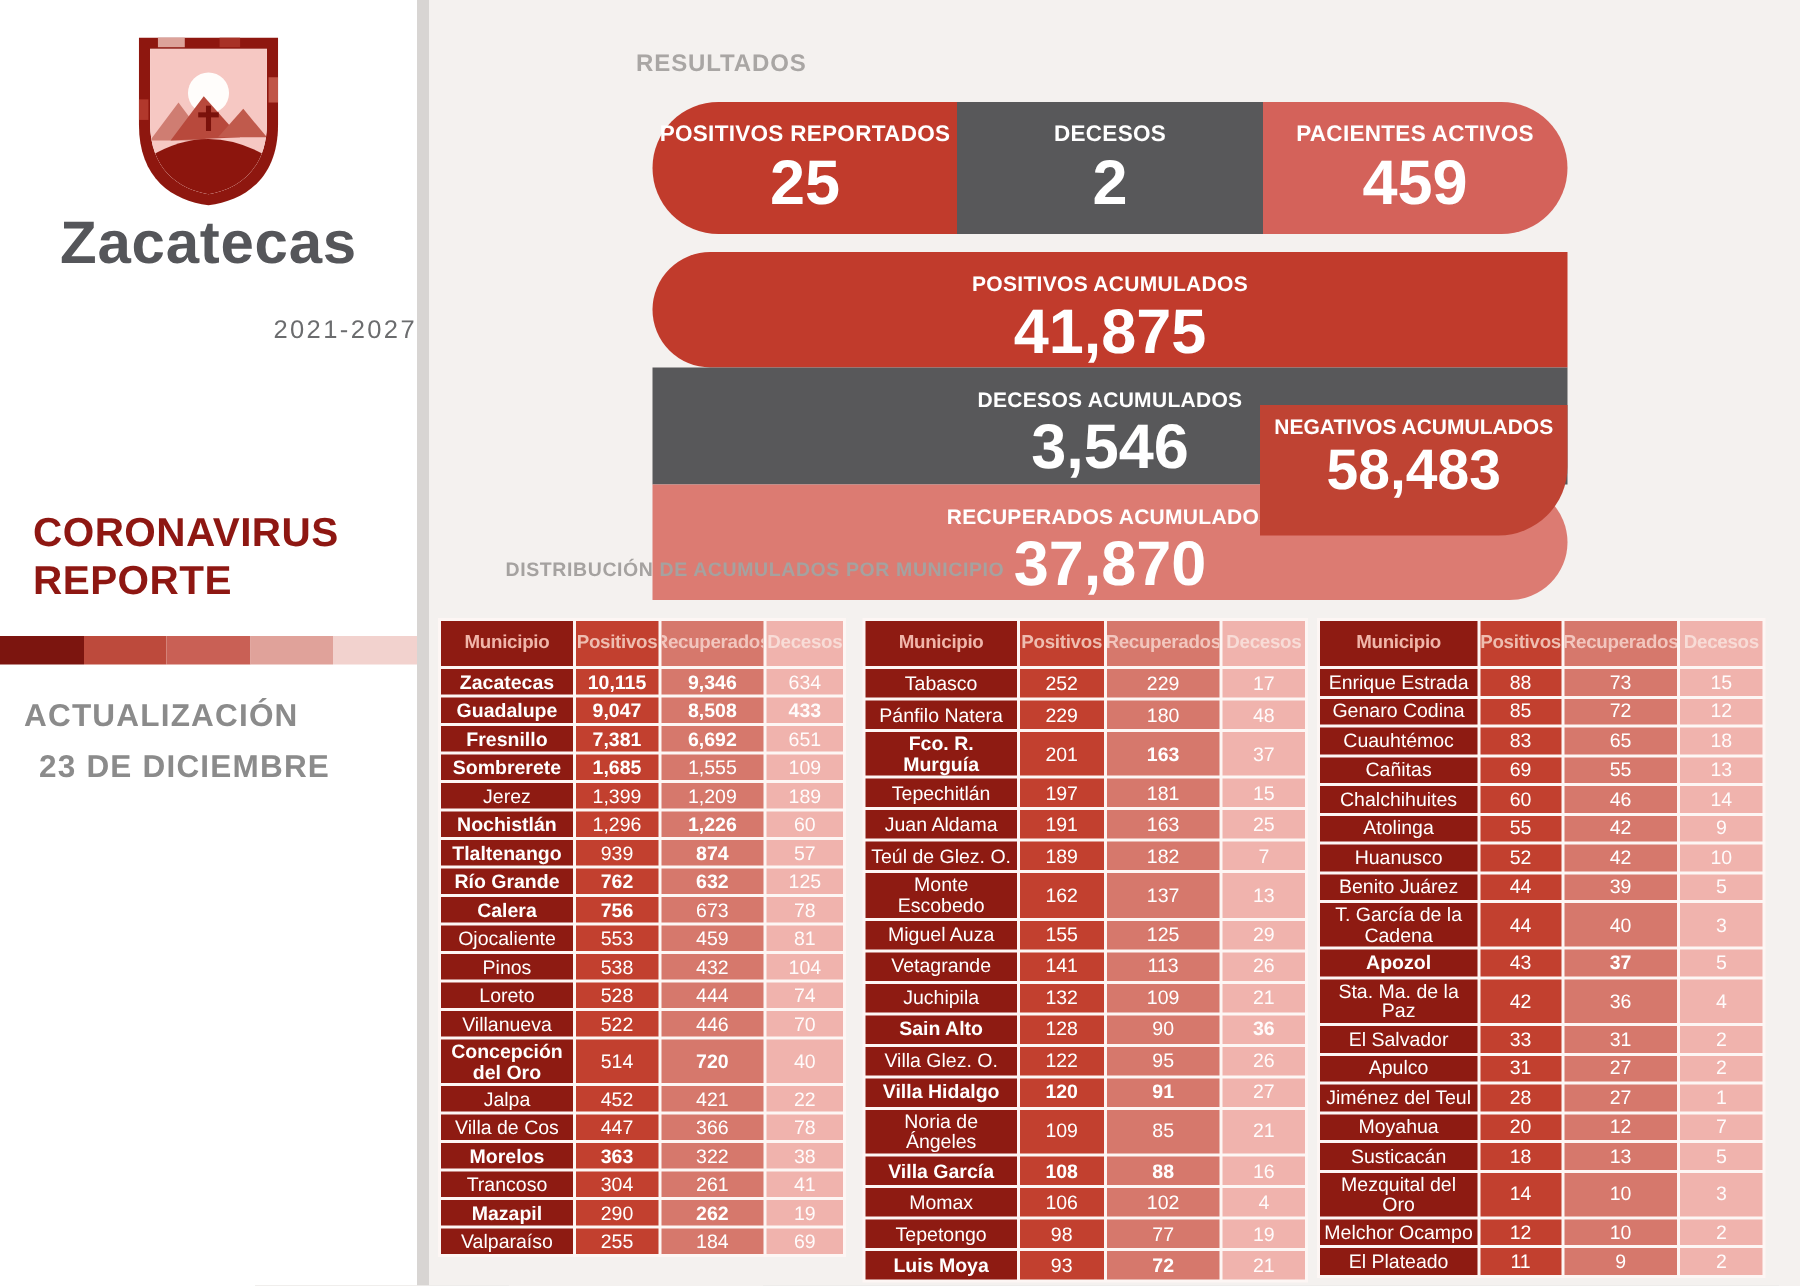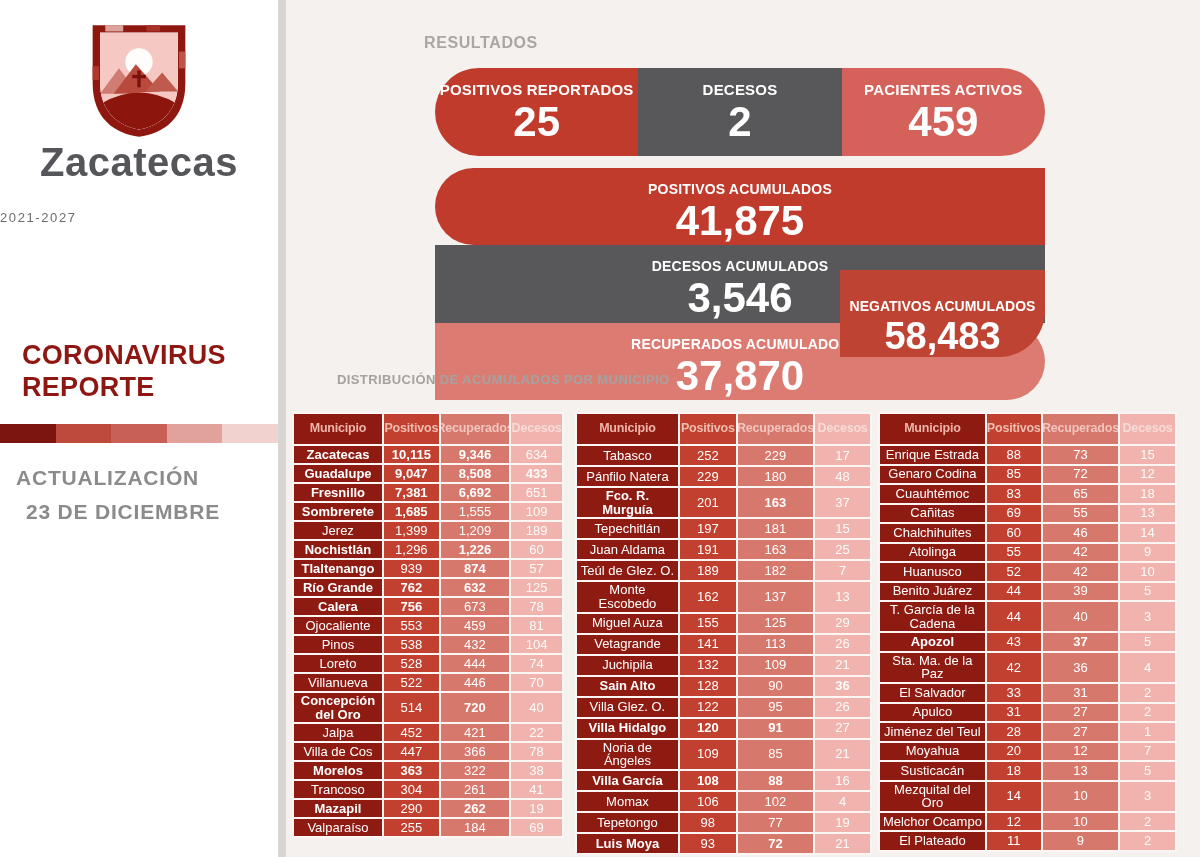--- a/index.html
+++ b/index.html
@@ -8,22 +8,22 @@
 
   
   .sidebar{position:absolute;left:0;top:0;width:278px;height:857px;background:#ffffff;}
   .divider{position:absolute;left:278px;top:0;width:8px;height:857px;background:#d8d5d3;}
   .logo-wrap{position:absolute;left:0;top:22px;width:278px;text-align:center;}
   .logo-wrap svg{display:inline-block;}
   .brand-title{position:absolute;left:0;top:140px;width:278px;text-align:center;
     font-size:40px;font-weight:600;color:#55565a;letter-spacing:.5px;}
   .brand-sub{position:absolute;left:0;top:186px;width:278px;text-align:center;
     font-size:16.5px;font-weight:500;color:#6b6c6e;letter-spacing:2.6px;}
-  .brand-period{position:absolute;left:0;top:210px;width:278px;text-align:left;
-    font-size:13px;font-weight:500;color:#6b6c6e;letter-spacing:1.6px;}
+  .brand-period{position:absolute;left:0;top:210px;width:278px;text-align:right;
+    font-size:17px;font-weight:500;color:#6b6c6e;letter-spacing:1.6px;}
   .report-title{position:absolute;left:22px;top:340px;font-size:27px;line-height:1.18;
     font-weight:800;color:#8e1712;letter-spacing:.3px;}
   .gradientbar{position:absolute;left:0;top:424px;width:278px;height:19px;display:flex;}
   .gradientbar span{flex:1;}
   .update-label{position:absolute;left:16px;top:466px;font-size:21px;font-weight:600;
     color:#8b8b8b;letter-spacing:.8px;}
   .update-date{position:absolute;left:26px;top:500px;font-size:21px;font-weight:600;
     color:#8b8b8b;letter-spacing:.8px;}
 
   
@@ -36,21 +36,21 @@
   .card .card-label{font-size:15px;font-weight:700;letter-spacing:.2px;}
   .row2 .card-label{font-size:14px;}
   .card .card-value{font-size:42px;font-weight:700;line-height:1.15;}
   .card.left{border-radius:44px 0 0 44px;}
   .card.right{border-radius:0 44px 44px 0;}
   .bg-red{background:#c13b2c;}
   .bg-gray{background:#58585a;}
   .bg-coral1{background:#d4625a;}
   .bg-coral2{background:#dc7b72;}
   .neg-card{position:absolute;left:840px;top:270px;width:205px;height:87px;background:#bf4333;
-    color:#fff;text-align:center;padding-top:28px;border-radius:0 0 46px 0;}
+    color:#fff;text-align:center;padding-top:6px;border-radius:0 0 46px 0;}
   .neg-card .card-label{font-size:14px;font-weight:700;}
   .neg-card .card-value{font-size:38px;font-weight:700;line-height:1.2;}
 
   
   .dist-title{position:absolute;left:337px;top:372px;font-size:13px;font-weight:700;
     color:#a5a2a0;letter-spacing:.4px;}
 
   .mtable{position:absolute;top:412px;background:#fdf6f4;padding:2px;}
   .t0{left:292px;width:272px;}
   .t1{left:575px;width:297px;}

